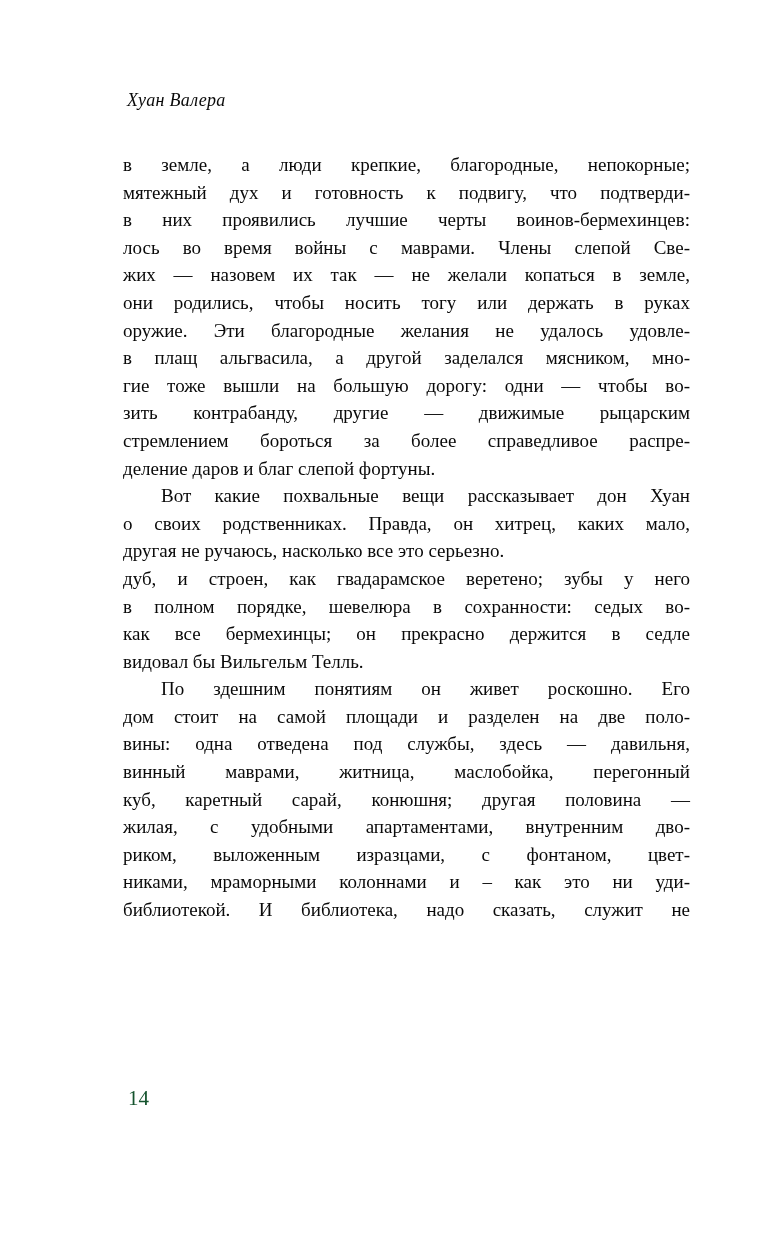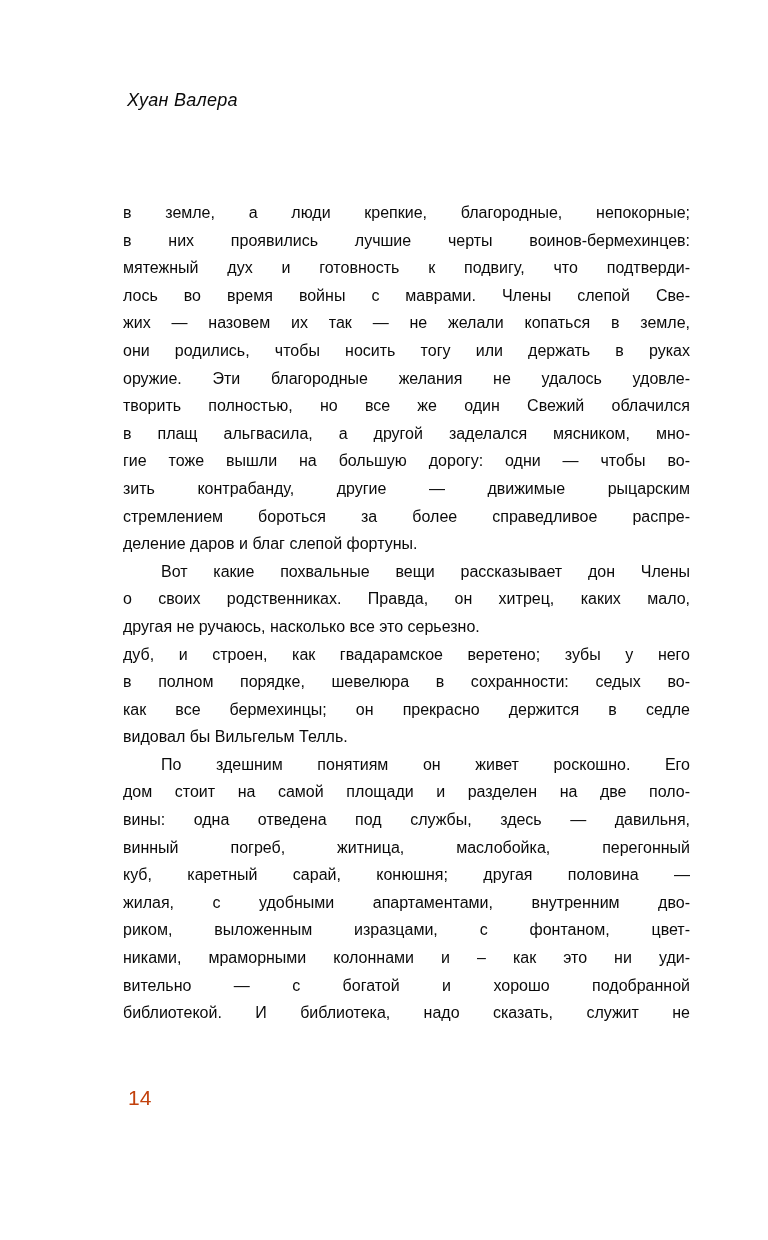--- a/index.html
+++ b/index.html
@@ -6,96 +6,93 @@
     margin: 0;
     padding: 0;
     background: #ffffff;
   }
   .page {
     position: relative;
     width: 768px;
     height: 1240px;
     background: #ffffff;
     color: #0a0a0a;
-    font-family: Liberation Sans, sans-serif;
+    font-family: Liberation Serif, serif;
     overflow: hidden;
   }
   .running-header {
     position: absolute;
     left: 127px;
     top: 90px;
     font-style: italic;
     font-size: 18px;
     letter-spacing: 0.3px;
     color: #0a0a0a;
     white-space: nowrap;
   }
   .body-text {
     position: absolute;
     left: 123px;
     top: 151px;
     width: 567px;
-    font-size: 16px;
+    font-size: 19px;
     color: #0a0a0a;
-    margin-top: 48px;
   }
   .line {
     line-height: 27.6px;
     text-align: justify;
     text-align-last: justify;
     white-space: normal;
   }
   .line.para-end {
     text-align-last: left;
   }
   .line.indent {
     text-indent: 38px;
   }
   .page-number {
     position: absolute;
     left: 128px;
     top: 1086px;
     font-size: 21px;
     font-weight: 500;
-    color: #c2410c;
+    color: #14532d;
   }
 </style>
 </head>
 <body>
 
 <div class="page">
   <div class="running-header">Хуан Валера</div>
 
   <div class="body-text">
       <div class="line">в земле, а люди крепкие, благородные, непокорные;</div>
+      <div class="line">мятежный дух и готовность к подвигу, что подтверди-</div>
       <div class="line">в них проявились лучшие черты воинов-бермехинцев:</div>
-      <div class="line">мятежный дух и готовность к подвигу, что подтверди-</div>
       <div class="line">лось во время войны с маврами. Члены слепой Све-</div>
       <div class="line">жих — назовем их так — не желали копаться в земле,</div>
       <div class="line">они родились, чтобы носить тогу или держать в руках</div>
       <div class="line">оружие. Эти благородные желания не удалось удовле-</div>
-      <div class="line">творить полностью, но все же один Свежий облачился</div>
       <div class="line">в плащ альгвасила, а другой заделался мясником, мно-</div>
       <div class="line">гие тоже вышли на большую дорогу: одни — чтобы во-</div>
       <div class="line">зить контрабанду, другие — движимые рыцарским</div>
       <div class="line">стремлением бороться за более справедливое распре-</div>
       <div class="line para-end">деление даров и благ слепой фортуны.</div>
-      <div class="line indent">Вот какие похвальные вещи рассказывает дон Члены</div>
+      <div class="line indent">Вот какие похвальные вещи рассказывает дон Хуан</div>
       <div class="line">о своих родственниках. Правда, он хитрец, каких мало,</div>
       <div class="line para-end">другая не ручаюсь, насколько все это серьезно.</div>
       <div class="line">дуб, и строен, как гвадарамское веретено; зубы у него</div>
       <div class="line">в полном порядке, шевелюра в сохранности: седых во-</div>
       <div class="line">как все бермехинцы; он прекрасно держится в седле</div>
       <div class="line para-end">видовал бы Вильгельм Телль.</div>
       <div class="line indent">По здешним понятиям он живет роскошно. Его</div>
       <div class="line">дом стоит на самой площади и разделен на две поло-</div>
       <div class="line">вины: одна отведена под службы, здесь — давильня,</div>
-      <div class="line">винный погреб, житница, маслобойка, перегонный</div>
+      <div class="line">винный маврами, житница, маслобойка, перегонный</div>
       <div class="line">куб, каретный сарай, конюшня; другая половина —</div>
       <div class="line">жилая, с удобными апартаментами, внутренним дво-</div>
       <div class="line">риком, выложенным изразцами, с фонтаном, цвет-</div>
       <div class="line">никами, мраморными колоннами и – как это ни уди-</div>
-      <div class="line">вительно — с богатой и хорошо подобранной</div>
       <div class="line">библиотекой. И библиотека, надо сказать, служит не</div>
     </div>
 
   <div class="page-number">14</div>
 </div>
 
 </body></html>

